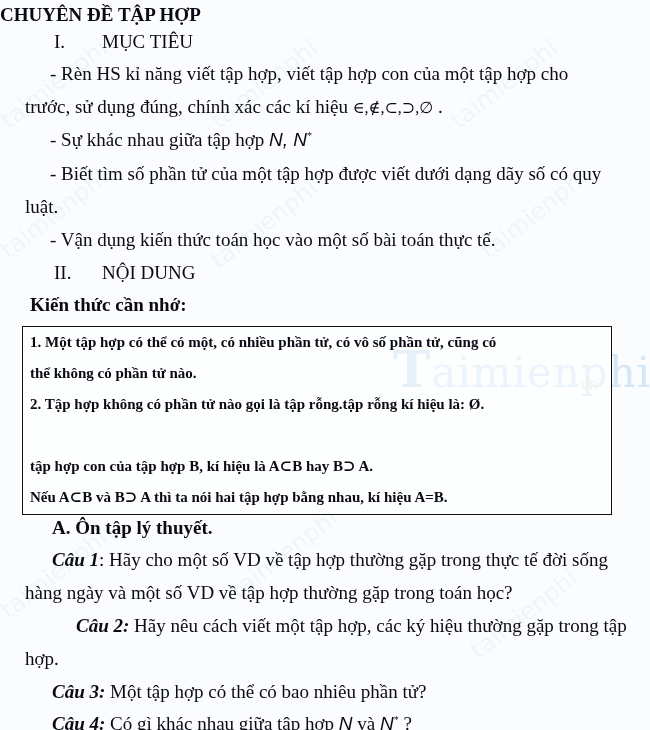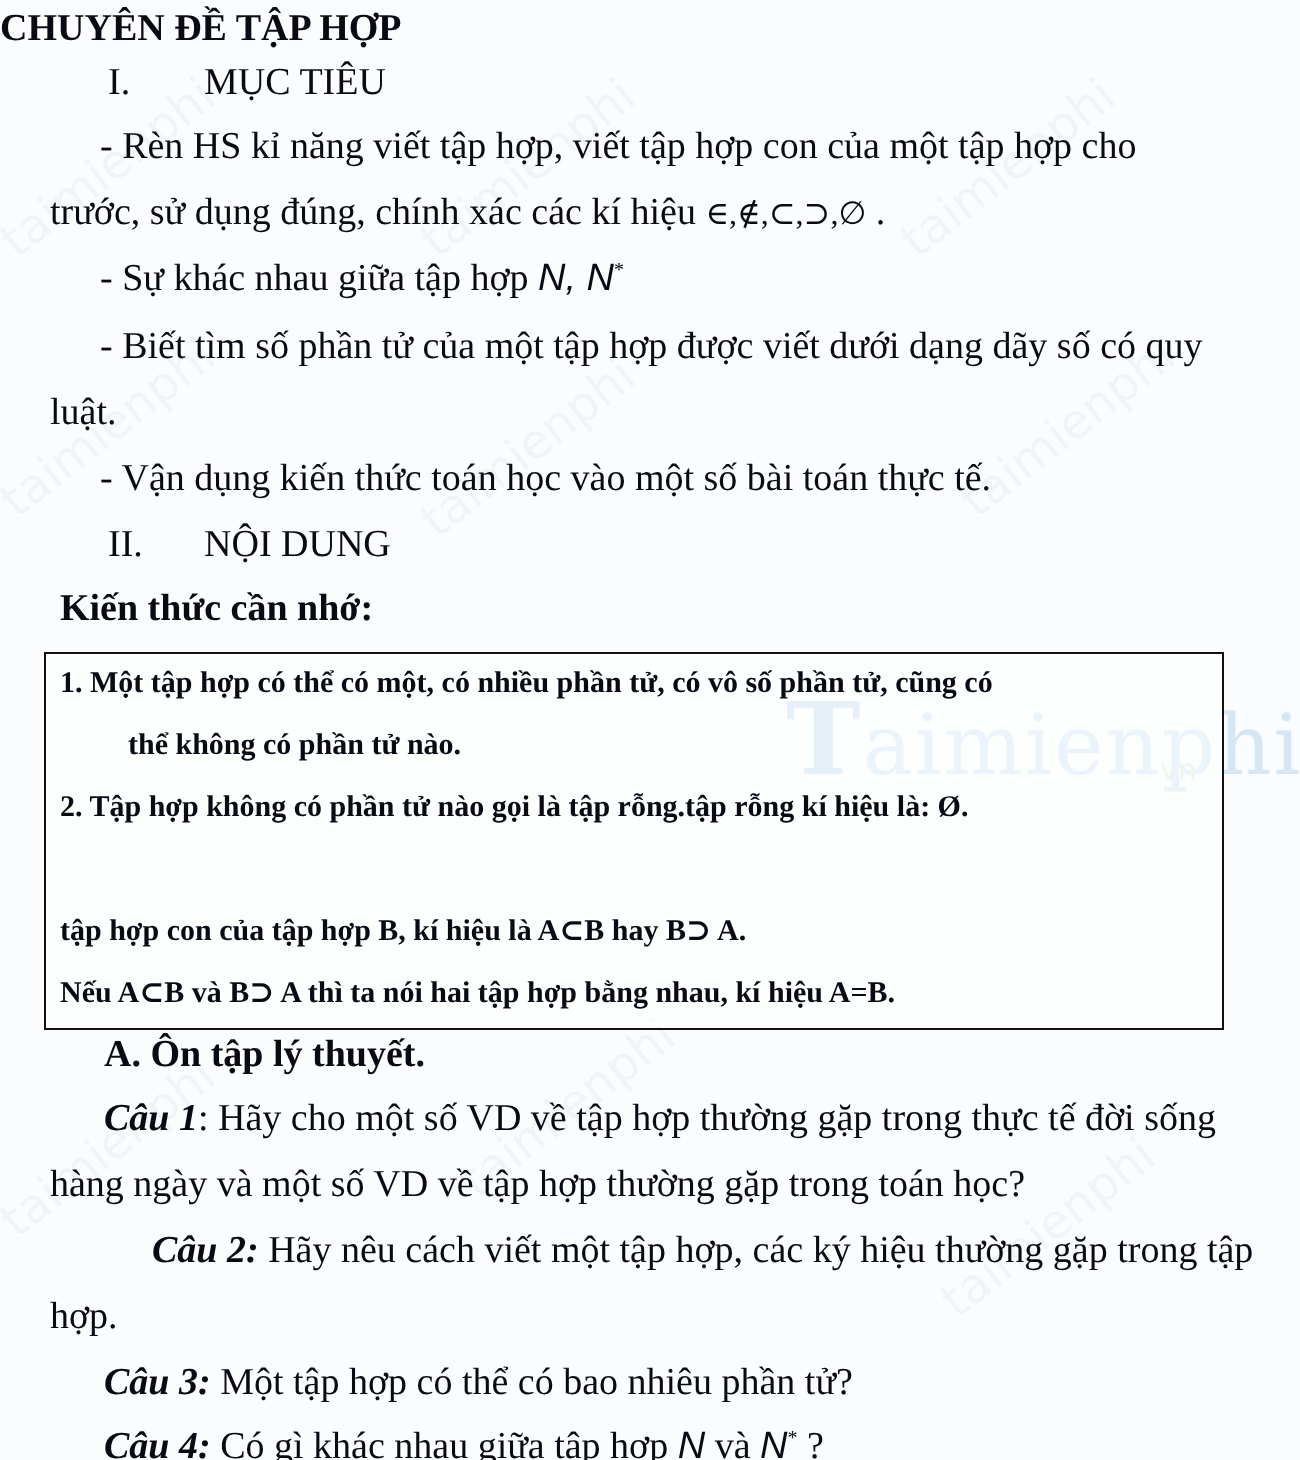--- a/index.html
+++ b/index.html
@@ -146,21 +146,21 @@
       <span class="num">II.</span><span>NỘI DUNG</span>
     </div>
 
     <div class="line bold" style="left:30px; top:293px;">Kiến thức cần nhớ:</div>
 
     <div class="wm-logo"><span class="big-t">T</span><span>aimienphi</span></div>
     <div class="wm-vn">vn</div>
 
     <div class="box">
       <div class="line" style="left:7px; top:3px;">1. Một tập hợp có thể có một, có nhiều phần tử, có vô số phần tử, cũng có</div>
-      <div class="line" style="left:7px; top:34px;margin-left:34px;">thể không có phần tử nào.</div>
+      <div class="line" style="left:7px; top:34px;">thể không có phần tử nào.</div>
       <div class="line" style="left:7px; top:65px;">2. Tập hợp không có phần tử nào gọi là tập rỗng.tập rỗng kí hiệu là: Ø.</div>
       <div class="line" style="left:7px; top:158px;">Nếu  A⊂B và B⊃ A thì ta nói hai tập hợp bằng nhau, kí hiệu A=B.</div>
       <div class="line" style="left:7px; top:127px;">tập hợp con của tập hợp B, kí hiệu là A⊂B hay B⊃ A.</div>
     </div>
 
     <div class="line bold" style="left:52px; top:516px;">A. Ôn tập lý thuyết.</div>
 
     <div class="line" style="left:52px; top:548px;">
       <span class="bold ital">Câu 1</span><span>: </span><span>Hãy cho một số VD về tập hợp thường gặp trong thực tế đời sống</span>
     </div>

